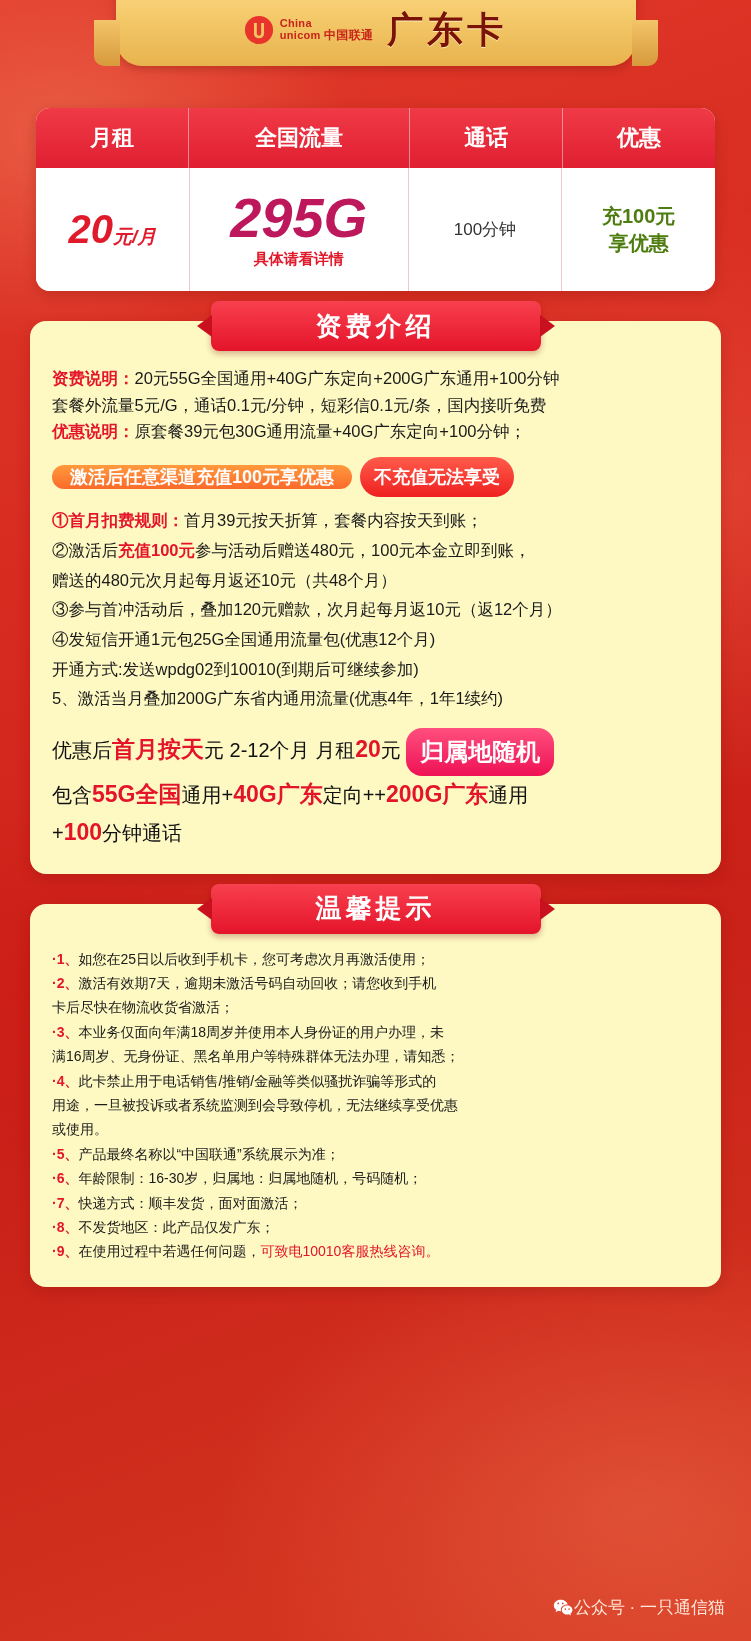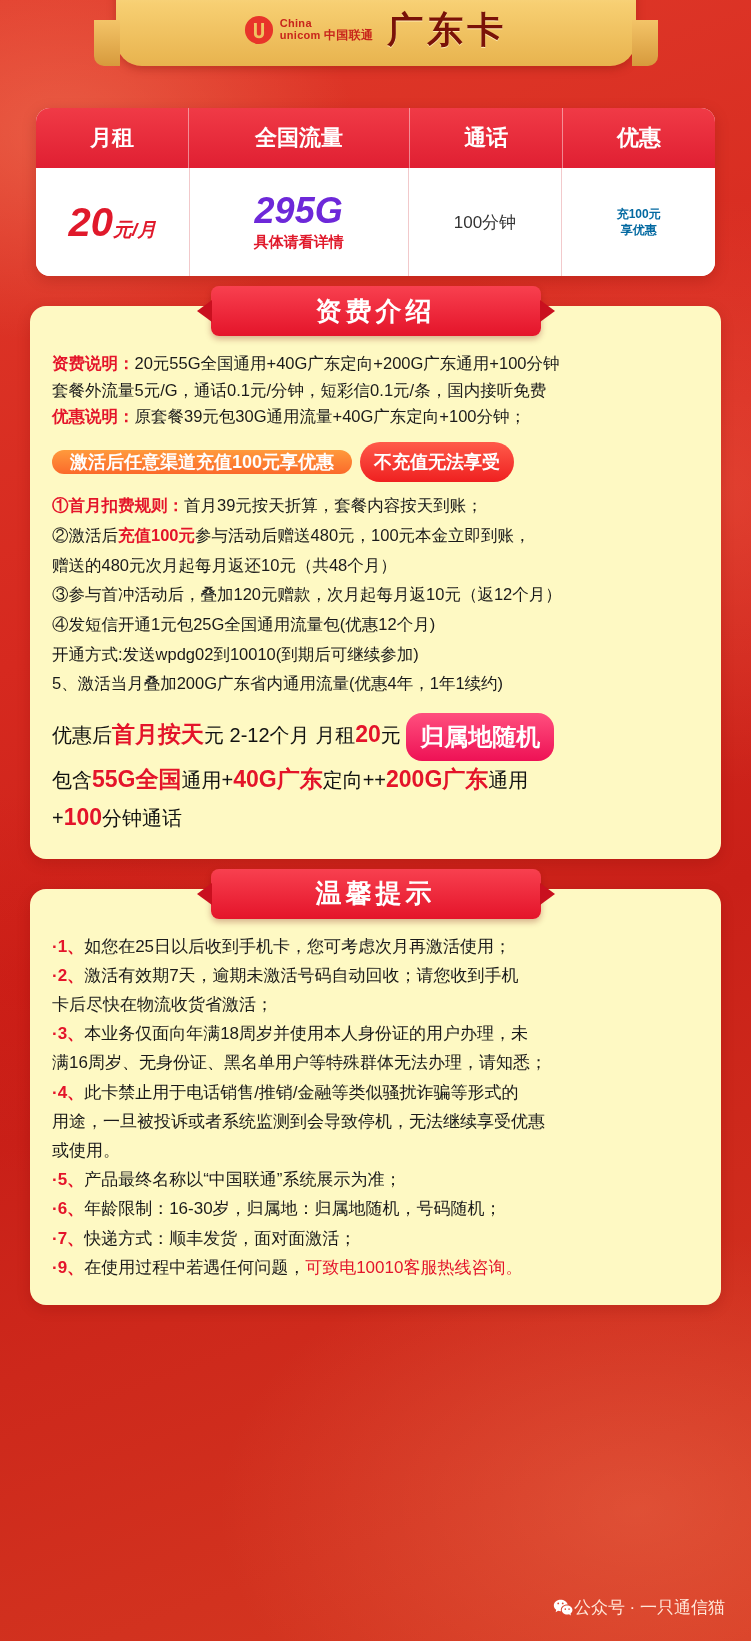--- a/index.html
+++ b/index.html
@@ -102,24 +102,24 @@
     padding: 22px 4px;
     border-right: 1px solid #f2c9cb;
     display: flex; flex-direction: column; align-items: center; justify-content: center;
     min-height: 108px;
   }
   .price-body .cell:last-child { border-right: none; }
   .price-body .cell.wide { flex: 1.45; }
   .rent { color: #e0192b; font-weight: bold; }
   .rent .num { font-size: 40px; font-style: italic; }
   .rent .unit { font-size: 19px; font-style: italic; }
-  .data-amt { color: #6d28d9; font-weight: bold; font-size: 36px; font-style: italic; line-height: 1; }
+  .data-amt { color: #be185d; font-weight: bold; font-size: 56px; font-style: italic; line-height: 1; }
   .data-sub { color: #e0192b; font-size: 15px; font-weight: bold; margin-top: 4px; }
   .call { color: #333; font-size: 17px; }
-  .promo { color: #0369a1; font-size: 12px; font-weight: bold; line-height: 1.35; }
+  .promo { color: #4d7c0f; font-size: 20px; font-weight: bold; line-height: 1.35; }
 
   
   .panel {
     position: relative;
     margin: 30px 30px 0 30px;
     background: #fef9c3;
     border-radius: 16px;
     padding: 44px 22px 22px 22px;
     box-shadow: 0 4px 14px rgba(110,10,5,0.2);
     color: #222;
@@ -172,21 +172,21 @@
   .pill-pink {
     display: inline-block;
     background: linear-gradient(180deg,#ff4f7e,#ee1155);
     color: #fff; font-weight: bold; font-size: 24px;
     padding: 4px 14px; border-radius: 16px;
     vertical-align: middle;
   }
 
   
   .tips-panel { margin-bottom: 40px; }
-  .tips .line { font-size: 17px; line-height: 1.6; margin-bottom: 2px; }
+  .tips .line { font-size: 14px; line-height: 1.6; margin-bottom: 2px; }
   .dot-red { color: #e4142a; font-weight: bold; }
 
   
   .footer {
     position: absolute;
     right: 26px; bottom: 22px;
     display: flex; align-items: center; 
     color: #ffe6d8;
     font-size: 17px;
   }
@@ -297,20 +297,21 @@
     <div class="line"><span class="dot-red">·2、</span><span>激活有效期7天，逾期未激活号码自动回收；请您收到手机</span></div>
     <div class="line"><span>卡后尽快在物流收货省激活；</span></div>
     <div class="line"><span class="dot-red">·3、</span><span>本业务仅面向年满18周岁并使用本人身份证的用户办理，未</span></div>
     <div class="line"><span>满16周岁、无身份证、黑名单用户等特殊群体无法办理，请知悉；</span></div>
     <div class="line"><span class="dot-red">·4、</span><span>此卡禁止用于电话销售/推销/金融等类似骚扰诈骗等形式的</span></div>
     <div class="line"><span>用途，一旦被投诉或者系统监测到会导致停机，无法继续享受优惠</span></div>
     <div class="line"><span>或使用。</span></div>
     <div class="line"><span class="dot-red">·5、</span><span>产品最终名称以“中国联通”系统展示为准；</span></div>
     <div class="line"><span class="dot-red">·6、</span><span>年龄限制：16-30岁，归属地：归属地随机，号码随机；</span></div>
     <div class="line"><span class="dot-red">·7、</span><span>快递方式：顺丰发货，面对面激活；</span></div>
+    <div class="line"><span class="dot-red">·8、</span><span>不发货地区：此产品仅发广东；</span></div>
     <div class="line"><span class="dot-red">·9、</span><span>在使用过程中若遇任何问题，</span><span class="red">可致电10010客服热线咨询。</span></div>
   </div>
 </div>
 
 <div class="footer">
   <span class="wechat-icon">
     <svg viewBox="0 0 24 24" width="22" height="22" aria-hidden="true">
       <path fill="currentColor" d="M9.2 3C5.2 3 2 5.8 2 9.2c0 1.9 1 3.6 2.6 4.8L4 16.5l2.6-1.4c.8.2 1.7.4 2.6.4h.6a5.6 5.6 0 0 1-.2-1.5c0-3.2 3.1-5.8 6.9-5.8h.6C16.5 5.3 13.2 3 9.2 3zm-2.4 3a1 1 0 1 1 0 2 1 1 0 0 1 0-2zm4.9 0a1 1 0 1 1 0 2 1 1 0 0 1 0-2z"></path>
       <path fill="currentColor" d="M16.5 9.4c-3.2 0-5.8 2.2-5.8 4.9 0 2.7 2.6 4.9 5.8 4.9.7 0 1.4-.1 2-.3l2.2 1.2-.5-1.9c1.3-.9 2.1-2.3 2.1-3.9 0-2.7-2.6-4.9-5.8-4.9zm-2 3a.85.85 0 1 1 0 1.7.85.85 0 0 1 0-1.7zm4.1 0a.85.85 0 1 1 0 1.7.85.85 0 0 1 0-1.7z"></path>
     </svg>

